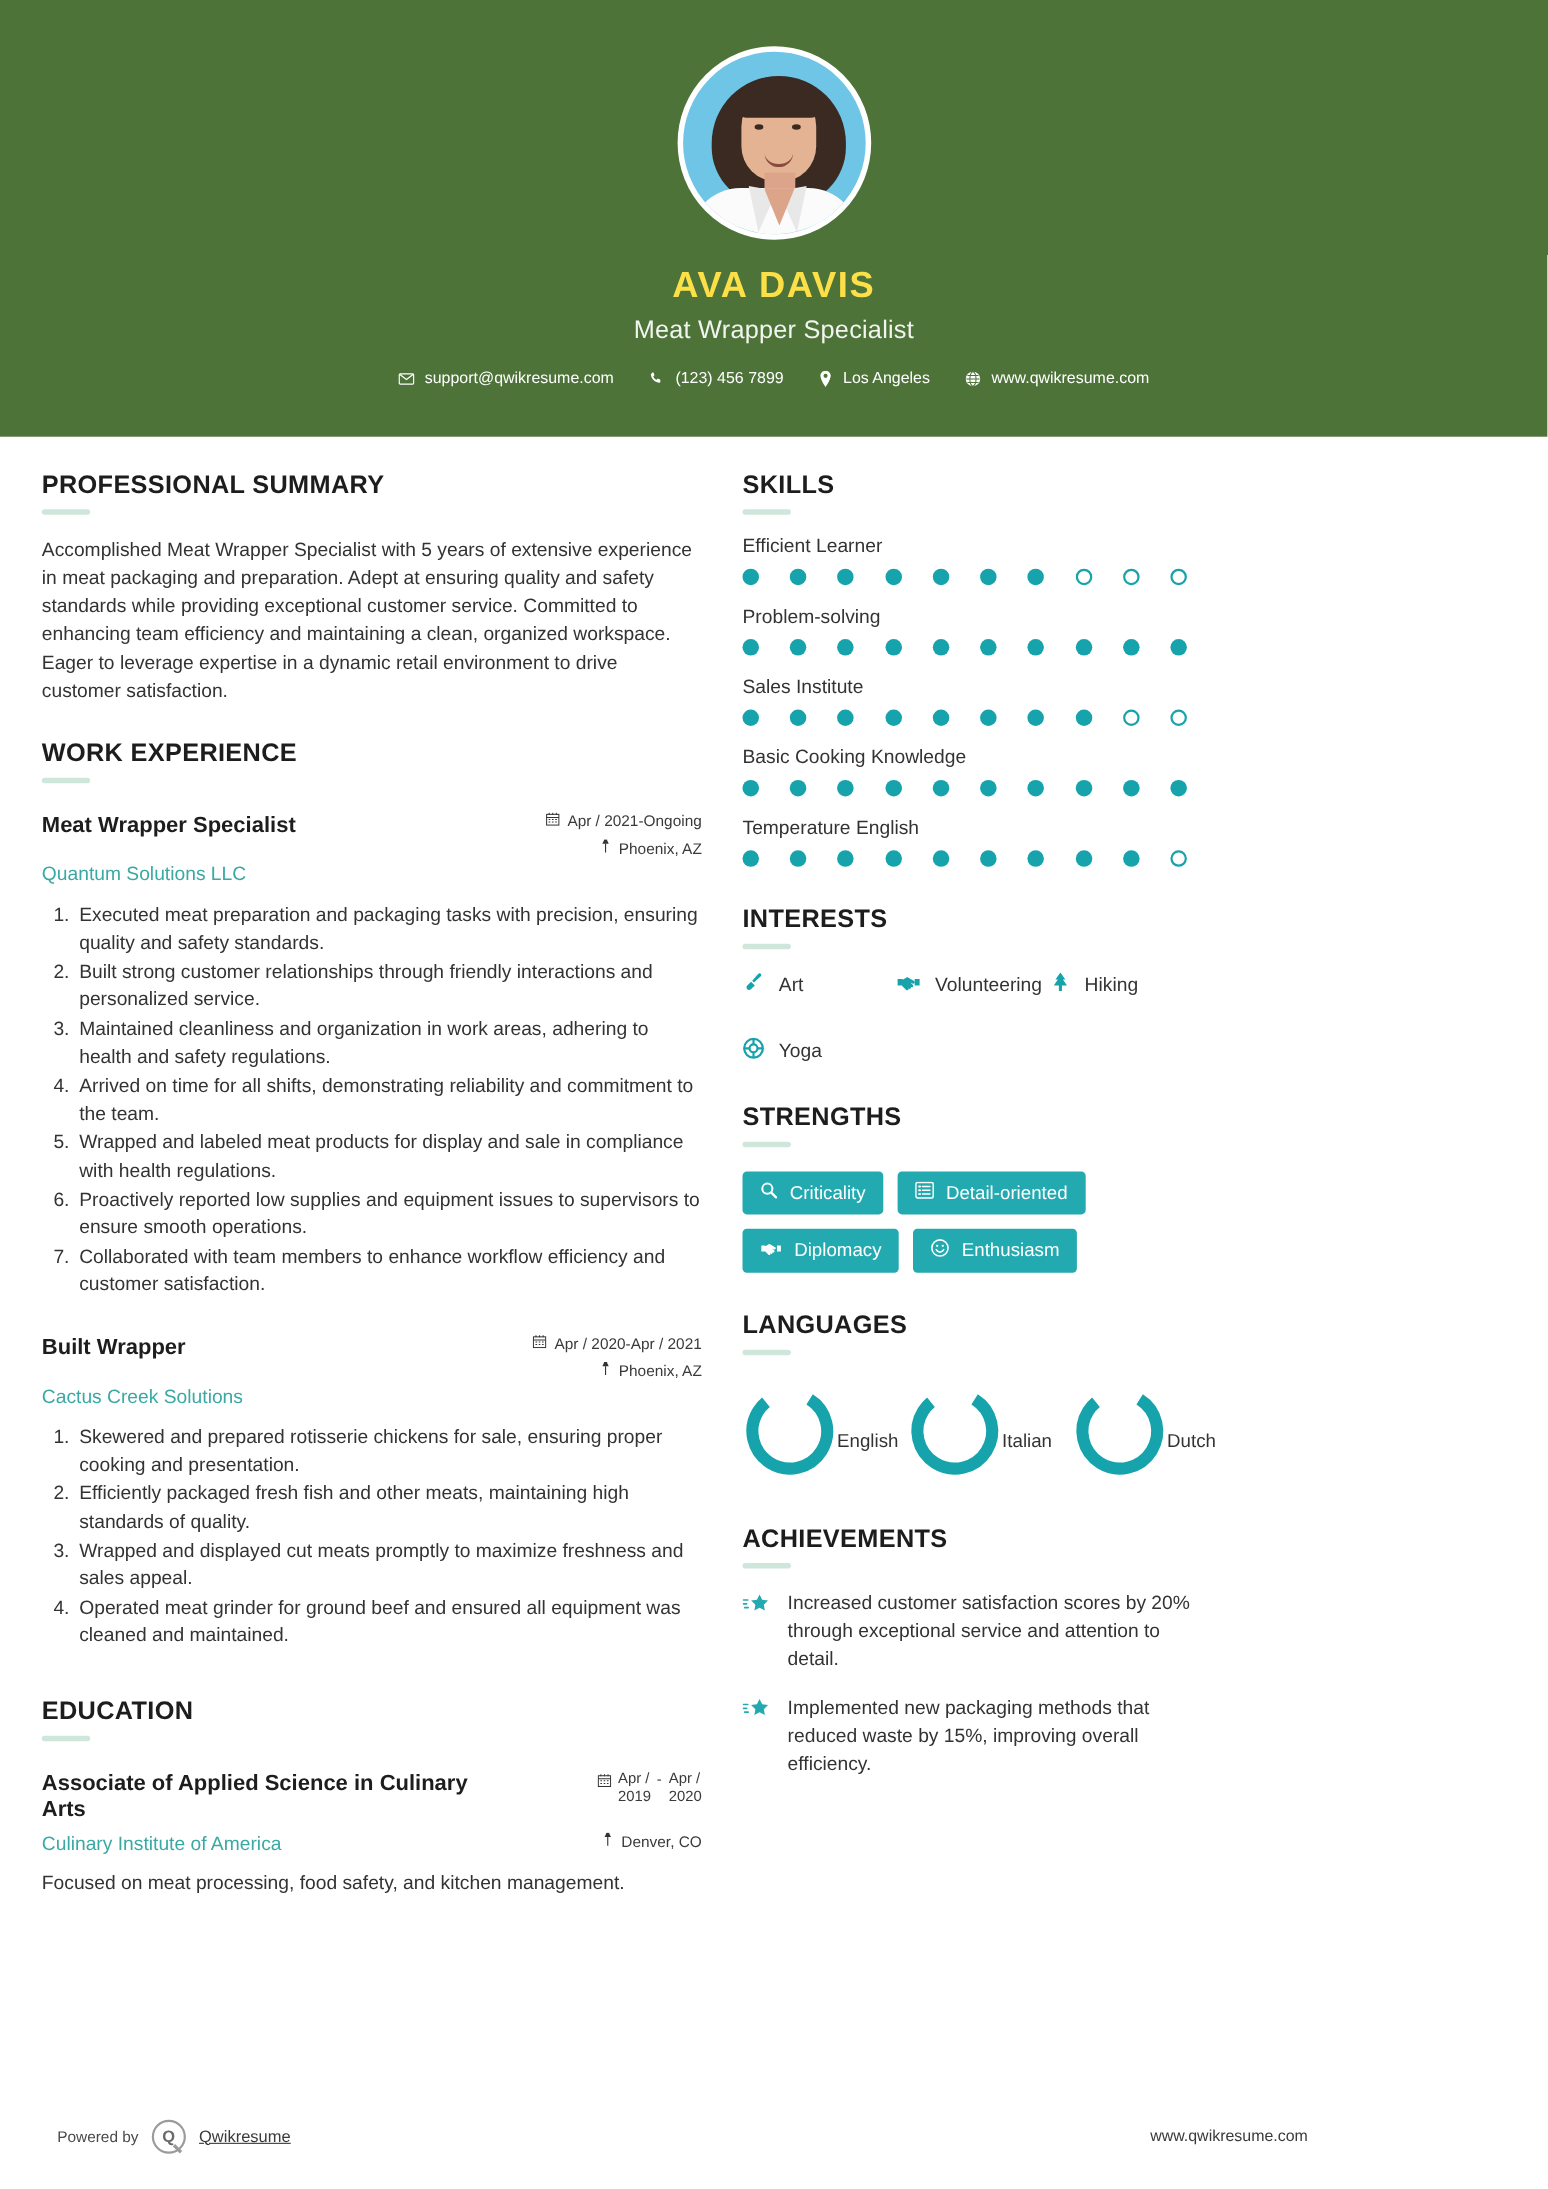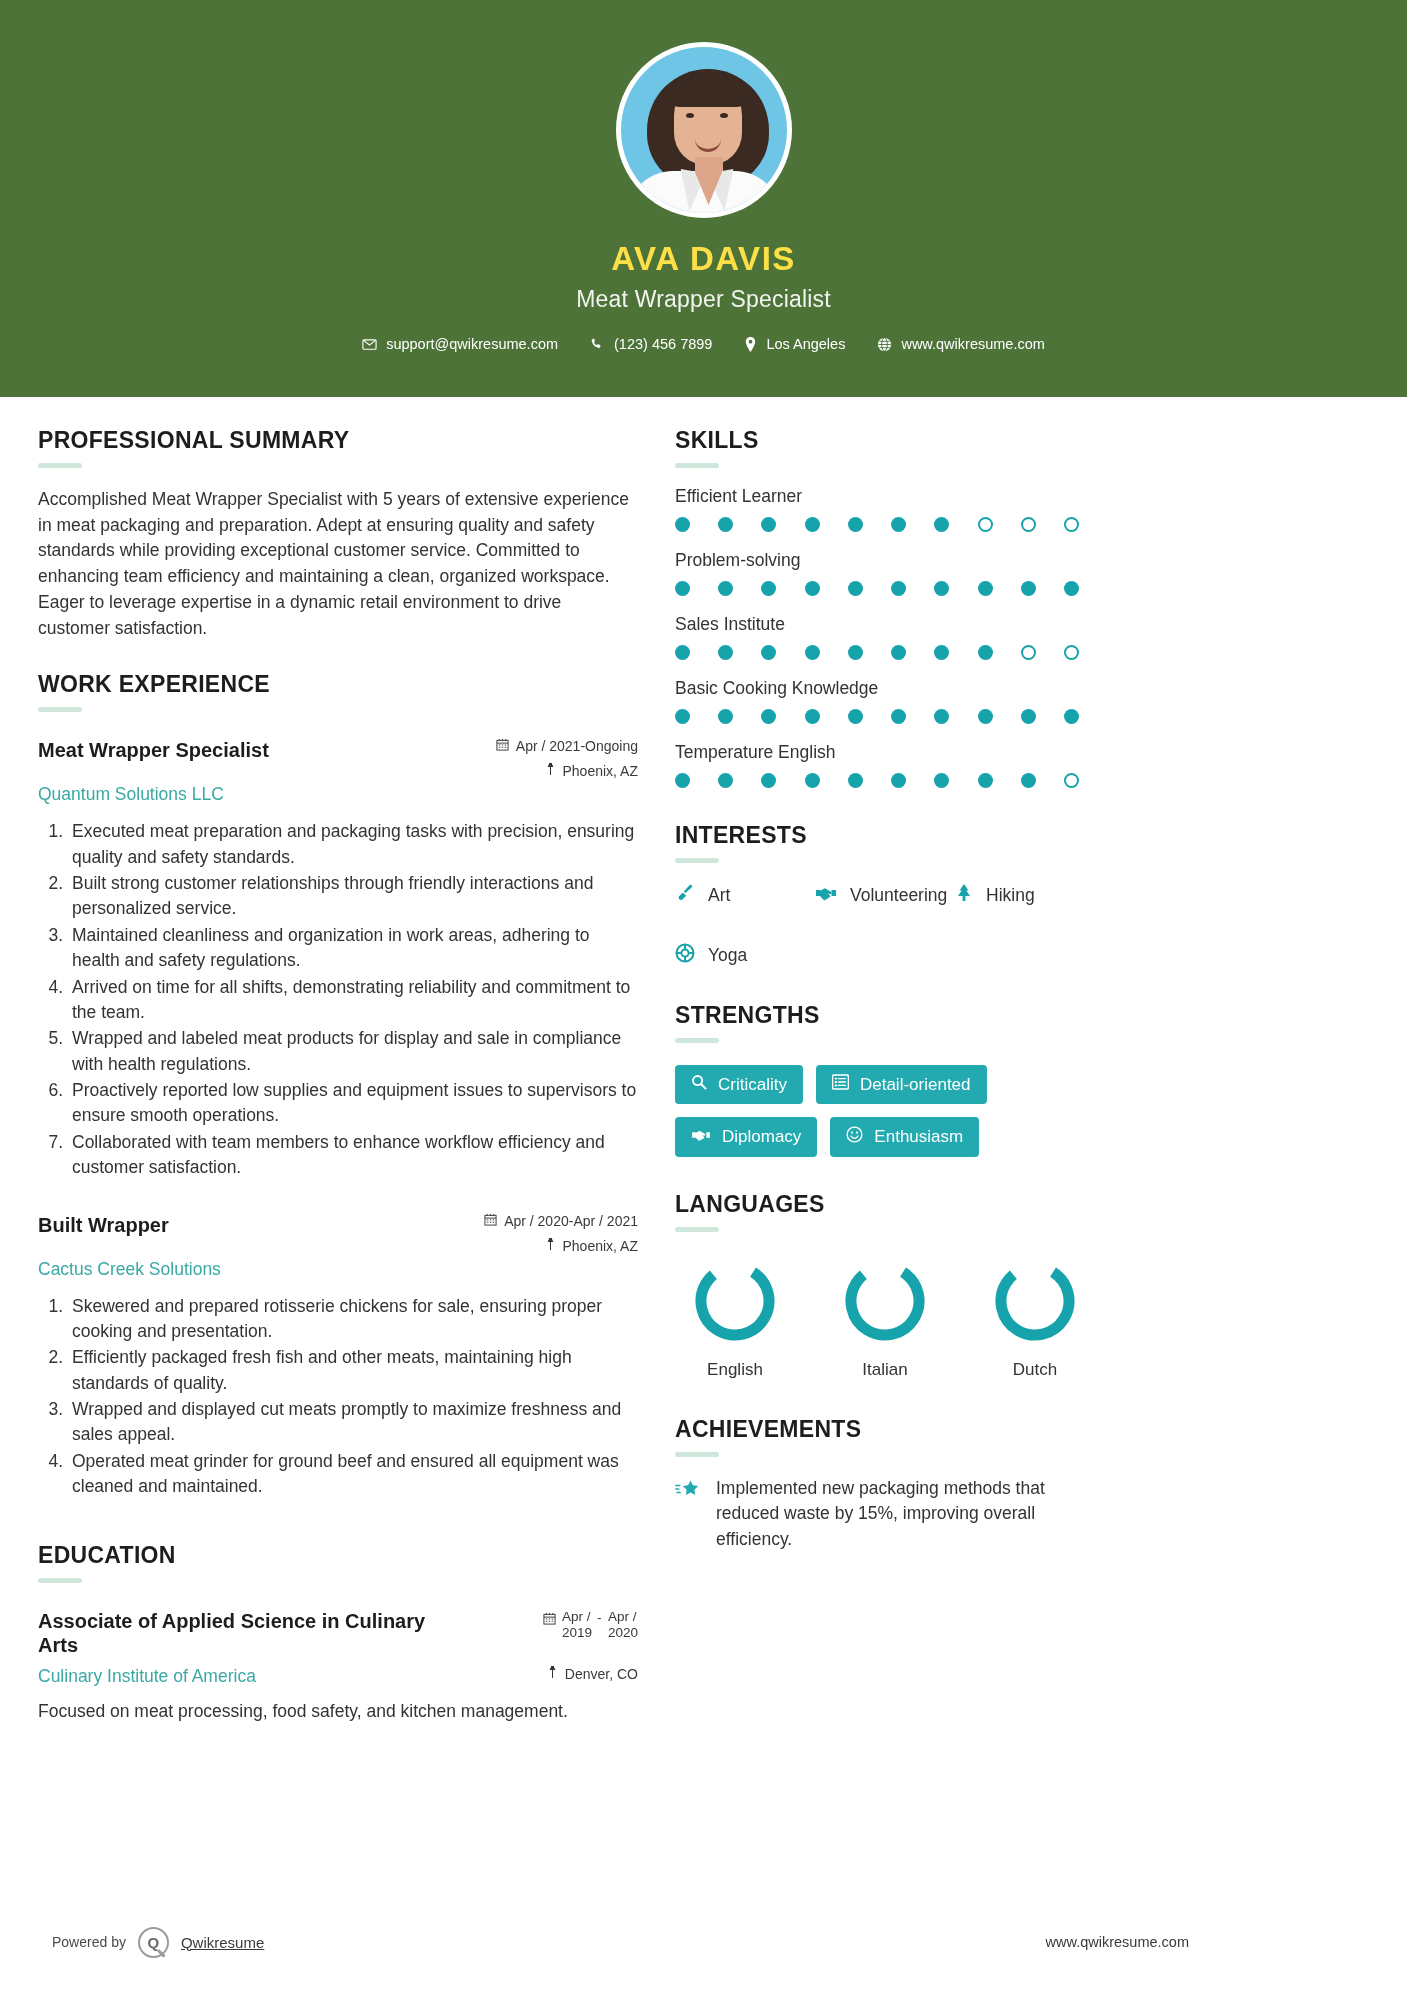--- a/index.html
+++ b/index.html
@@ -127,21 +127,21 @@
   
   .strengths{display:flex;flex-wrap:wrap;gap:13px;margin-top:22px;max-width:430px;}
   .chip{
     background:#23aab0;color:#fff;border-radius:4px;
     padding:9px 16px;display:flex;align-items:center;gap:11px;
     font-size:17px;
   }
 
   
   .langs{display:flex;gap:0;margin-top:26px;width:420px;justify-content:space-between;}
-  .lang{display:flex;flex-direction:column;align-items:center;width:120px;}
+  .lang{display:flex;align-items:center;width:120px;}
   .lang-label{margin-top:12px;font-size:17px;color:#333;}
 
   
   .ach{display:flex;gap:15px;margin-top:19px;align-items:flex-start;max-width:430px;}
   .ach-text{font-size:17.5px;line-height:1.45;color:#333;}
 
   
   .footer{
     position:absolute;left:0;bottom:0;width:1241px;height:96px;
     display:flex;align-items:center;justify-content:space-between;
@@ -557,20 +557,29 @@
       <div class="sec-wrap" style="margin-top:36px">
         <h2 class="sec">ACHIEVEMENTS</h2>
         <div class="rule"></div>
         <div class="ach">
           <span style="flex:0 0 auto;margin-top:3px">
             <svg width="26" height="22" viewBox="0 0 26 22">
                 <path d="M15.5 1.5l2.4 4.8 5.3.8-3.8 3.7.9 5.3-4.8-2.5-4.7 2.5.9-5.3-3.9-3.7 5.3-.8z" fill="#23aab0"></path>
                 <path d="M0.8 6.5h4M0.8 10h3M2 13.5h3.2" stroke="#23aab0" stroke-width="1.5" stroke-linecap="round"></path>
               </svg>
           </span>
+          <span class="ach-text">Increased customer satisfaction scores by 20% through exceptional service and attention to detail.</span>
+        </div>
+        <div class="ach">
+          <span style="flex:0 0 auto;margin-top:3px">
+            <svg width="26" height="22" viewBox="0 0 26 22">
+                <path d="M15.5 1.5l2.4 4.8 5.3.8-3.8 3.7.9 5.3-4.8-2.5-4.7 2.5.9-5.3-3.9-3.7 5.3-.8z" fill="#23aab0"></path>
+                <path d="M0.8 6.5h4M0.8 10h3M2 13.5h3.2" stroke="#23aab0" stroke-width="1.5" stroke-linecap="round"></path>
+              </svg>
+          </span>
           <span class="ach-text">Implemented new packaging methods that reduced waste by 15%, improving overall efficiency.</span>
         </div>
       </div>
 
     </div>
   </div>
 
   <div class="footer">
     <div class="powered">
       <span>Powered by</span>

